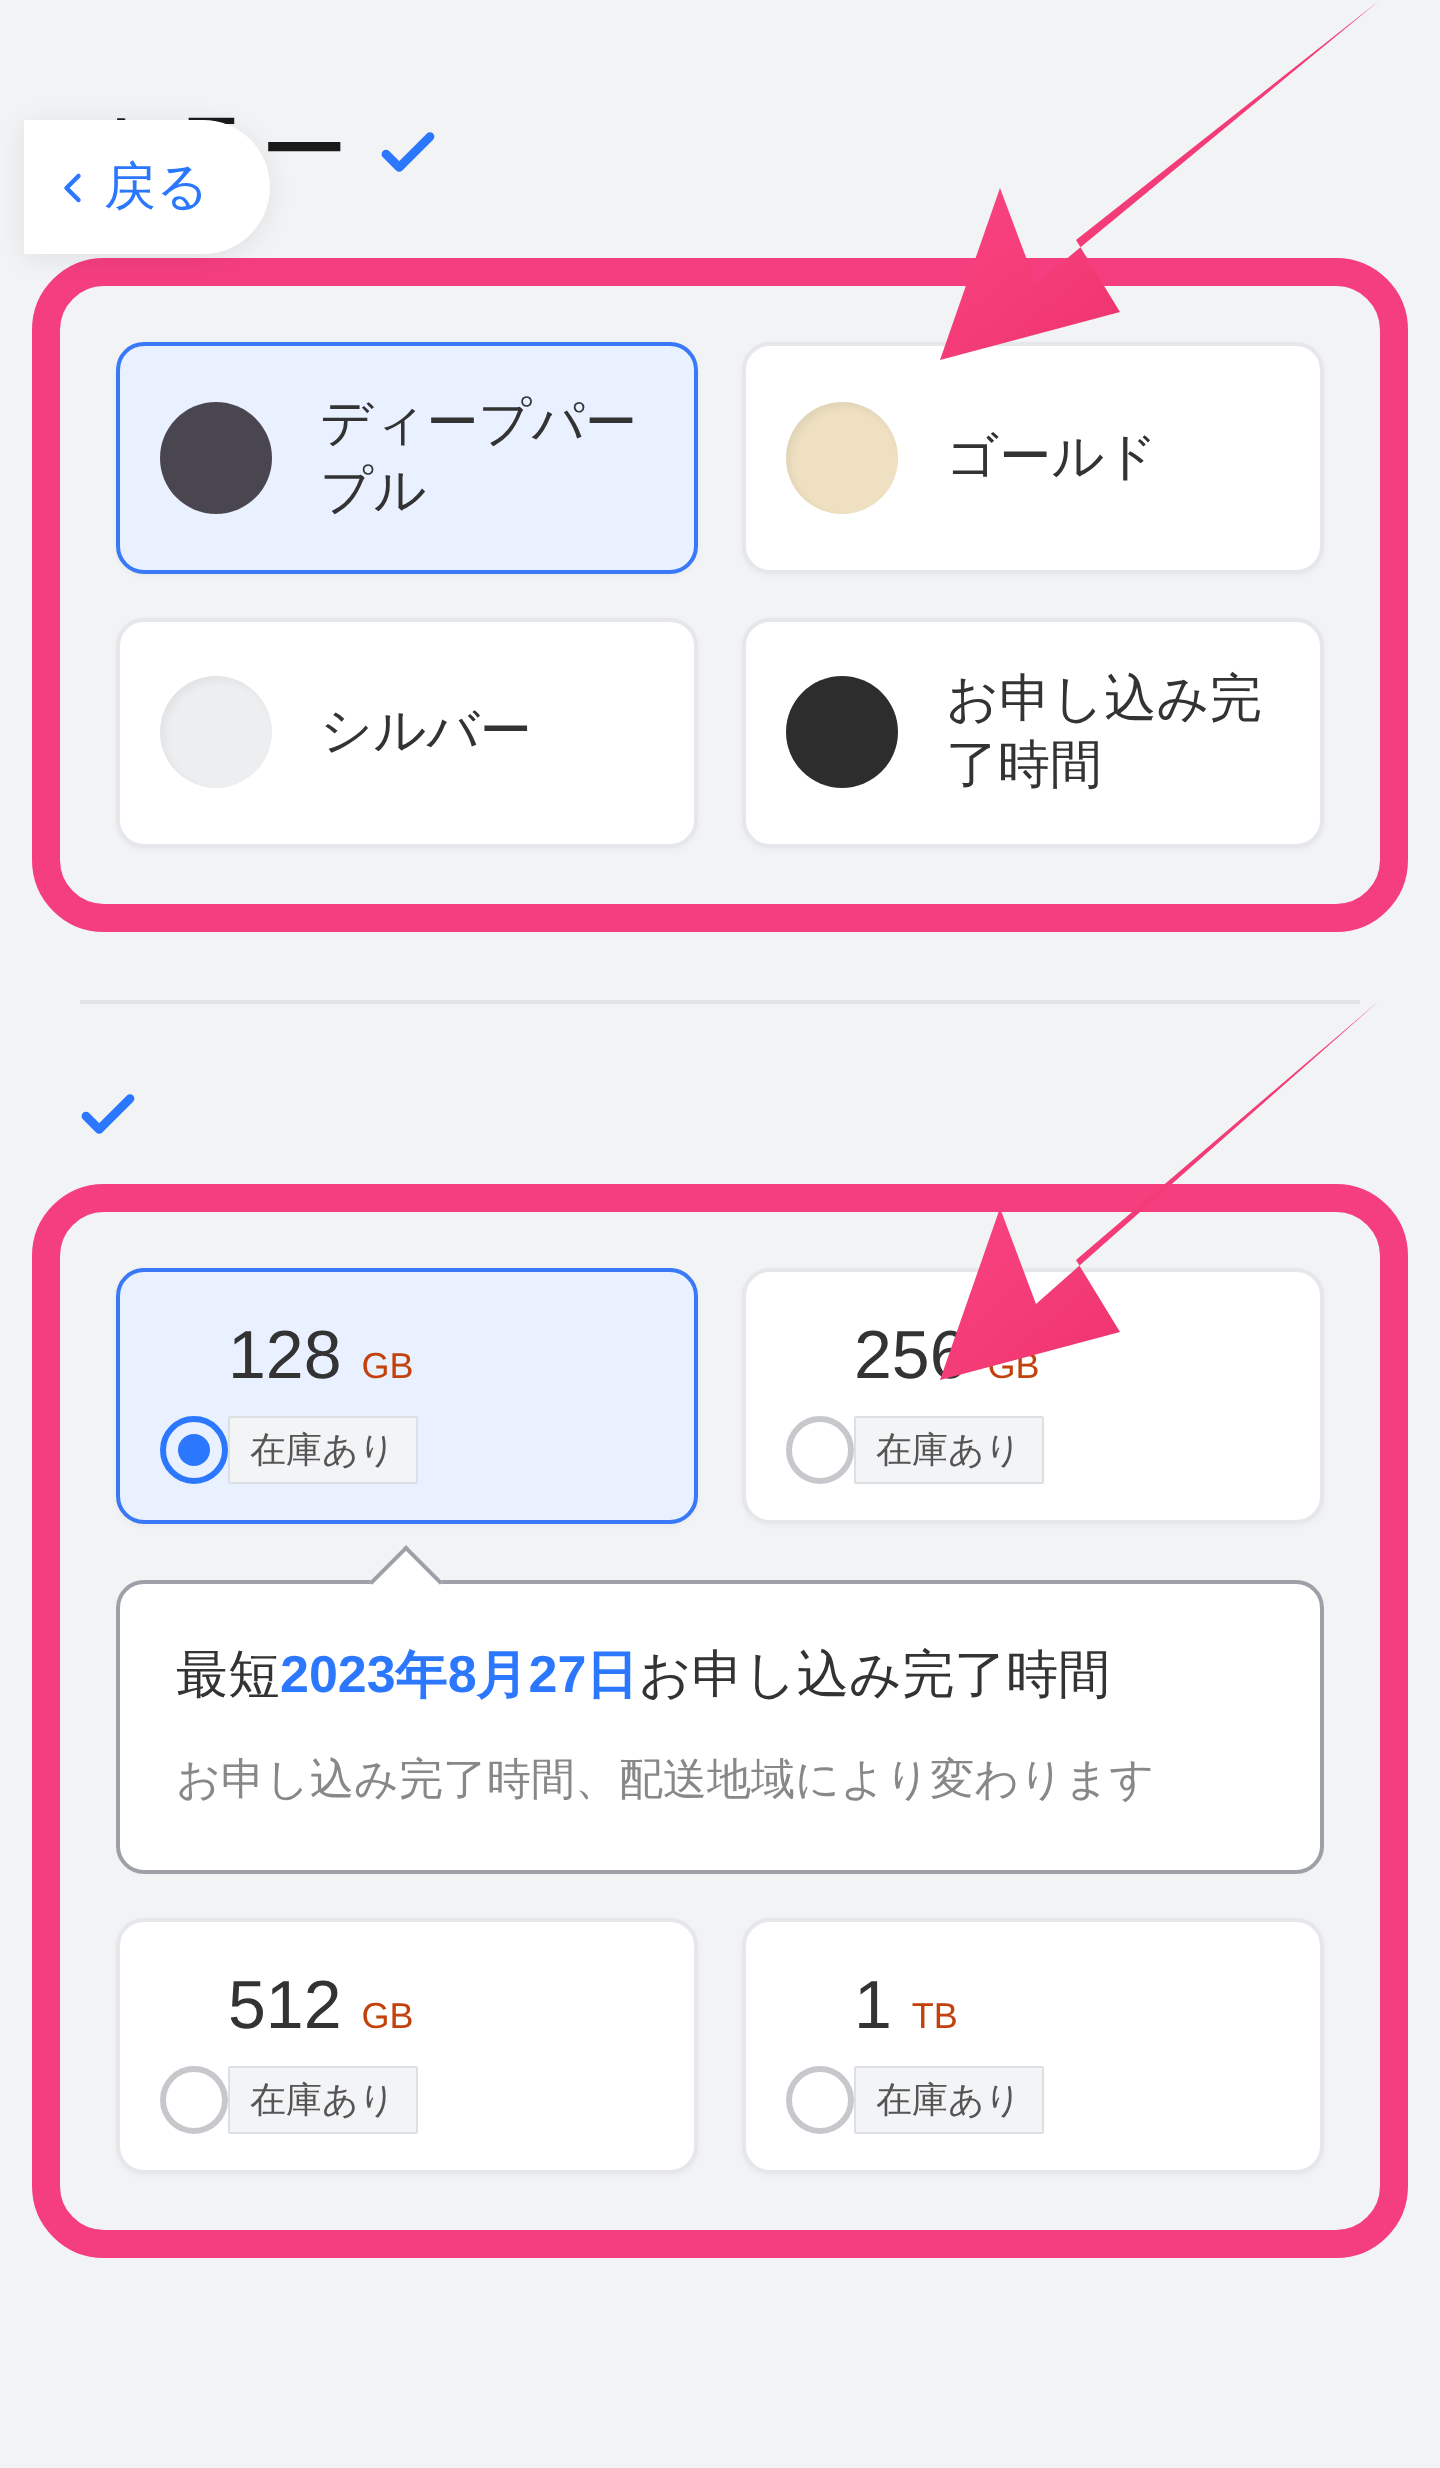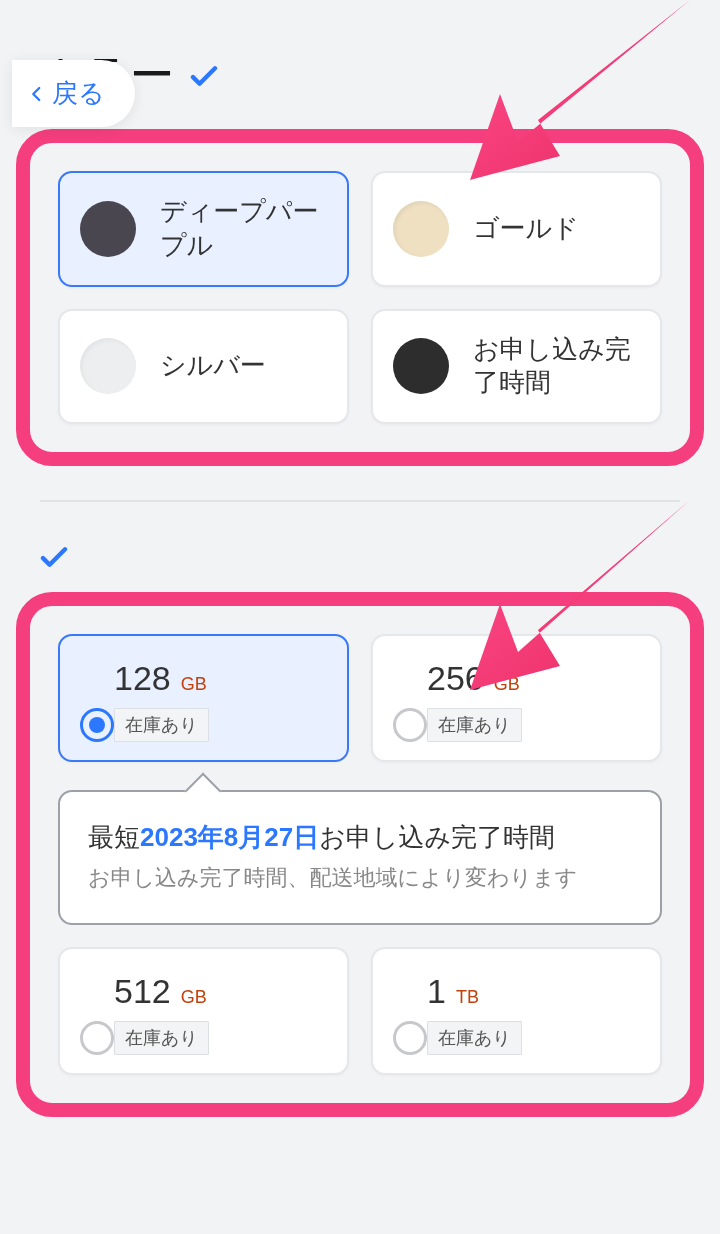--- a/index.html
+++ b/index.html
@@ -183,21 +183,21 @@
       line-height:1.5;
     }
     .info-main .hl {
       color:#2b78ff;
       font-weight:600;
       margin-top:28px;
     }
     .info-sub {
       font-size: 22px;
       color:#888;
-      margin-top:6px;
+      margin-top:18px;
       font-family:Liberation Serif, serif;
     }
     .divider {
       height:2px;
       background:#e2e3e6;
       margin: 34px 40px 8px 40px;
     }
     .arrow {
       position:absolute;
       z-index:50;

